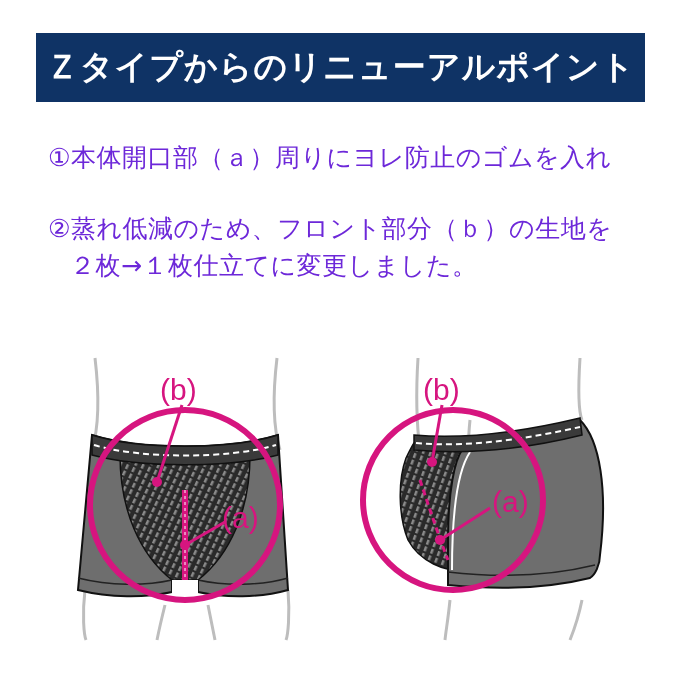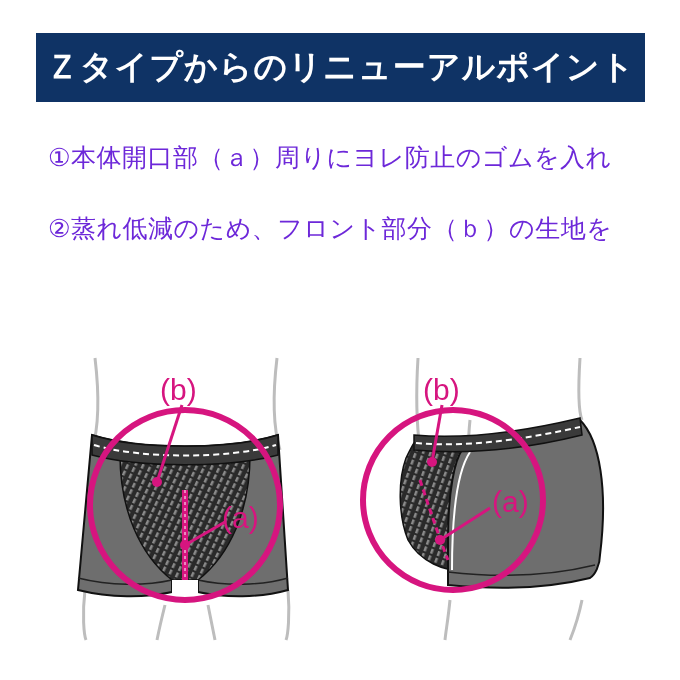--- a/index.html
+++ b/index.html
@@ -21,20 +21,21 @@
 <div class="banner">
   <span class="banner-title">Ｚタイプからのリニューアルポイント</span>
 </div>
 
 <div class="point p1">
   <div>①本体開口部（ａ）周りにヨレ防止のゴムを入れ</div>
 </div>
 
 <div class="point p2">
   <div>②蒸れ低減のため、フロント部分（ｂ）の生地を</div>
+  <div class="indent">２枚→１枚仕立てに変更しました。</div>
 </div>
 
 <div class="illus illus-left">
   <svg width="260" height="340" viewBox="0 0 260 340" xmlns="http://www.w3.org/2000/svg">
     <defs>
       <pattern id="meshL" width="7" height="7" patternUnits="userSpaceOnUse" patternTransform="rotate(25)">
         <rect width="7" height="7" fill="#2a2a2a"></rect>
         <rect x="1" y="0" width="2.5" height="5" fill="#8a8a8a"></rect>
       </pattern>
     </defs>

